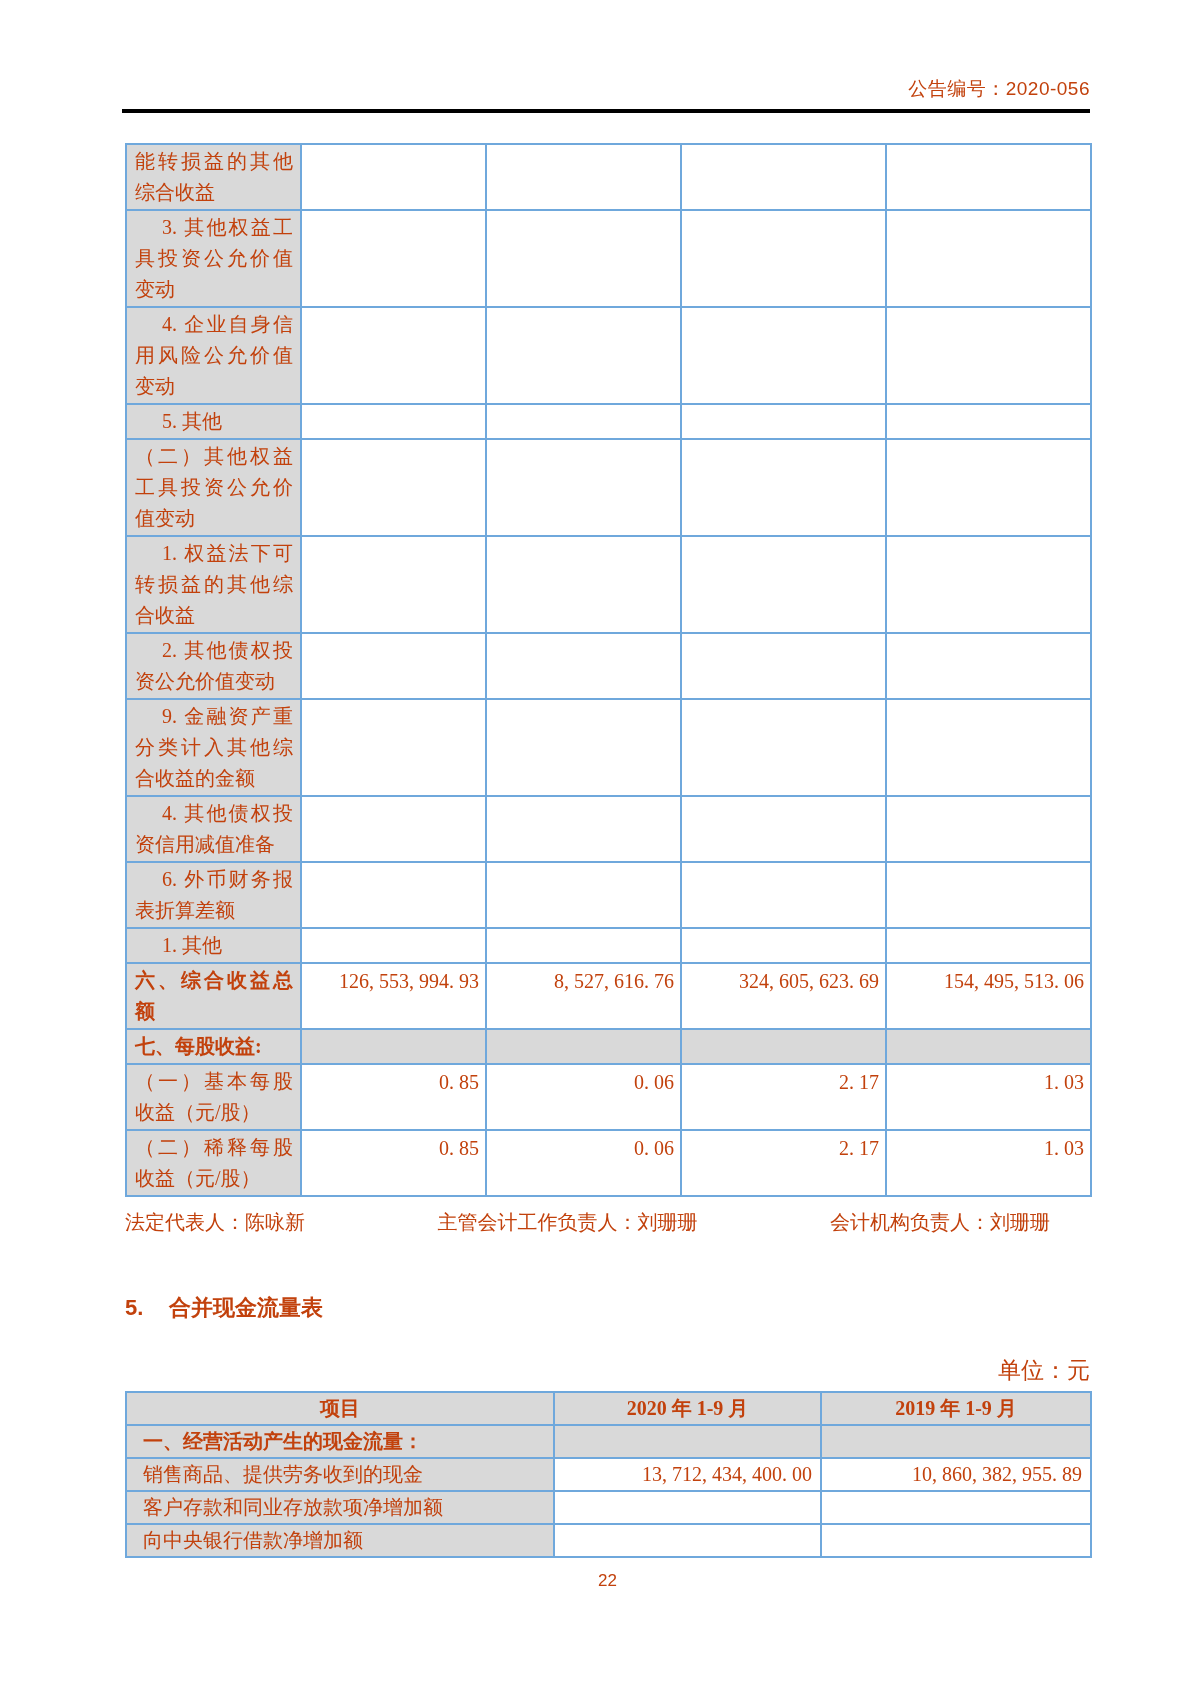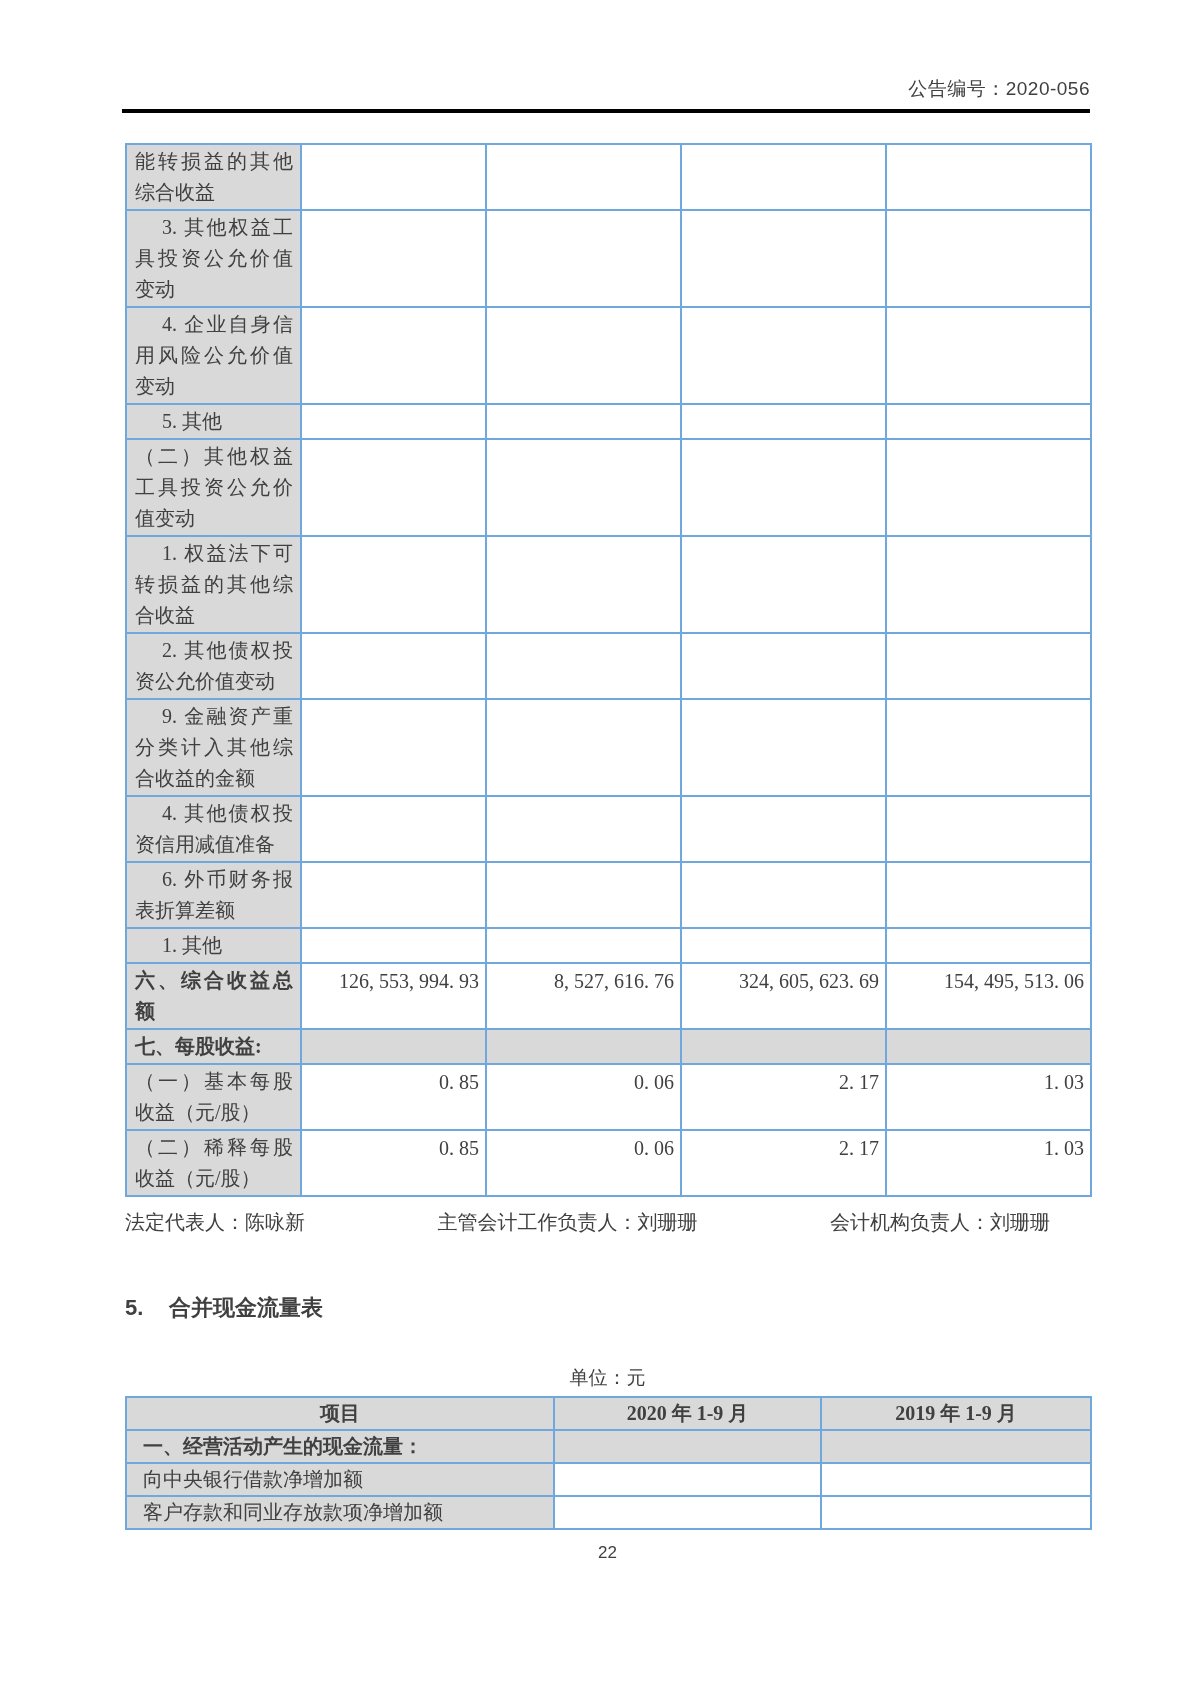--- a/index.html
+++ b/index.html
@@ -1,21 +1,21 @@
 <!DOCTYPE html>
 <html><head>
 <meta charset="utf-8">
 <style>
   html,body{margin:0;padding:0;background:#ffffff;}
   .page{
     position:relative;
     width:1200px;height:1696px;
     background:#ffffff;
     font-family:"Liberation Serif","DejaVu Serif",serif;
-    color:#404040;
+    color:#c2410c;
     overflow:hidden;
   }
   .content{padding:76px 110px 0 125px;}
 
   
   .ann-row{text-align:right;font-size:19px;letter-spacing:.5px;
     font-family:"Liberation Sans","DejaVu Sans",sans-serif;}
   .rule{height:4px;background:#000;margin-top:7px;margin-left:-3px;}
 
   
@@ -49,21 +49,21 @@
   
   .sig{display:flex;justify-content:space-between;
     width:925px;margin-top:12px;font-size:20px;}
 
   
   .h5{margin-top:57px;font-size:22px;font-weight:bold;
     font-family:"Liberation Sans","DejaVu Sans",sans-serif;}
   .h5 .no{display:inline-block;width:44px;}
 
   
-  .unit{text-align:center;font-size:19px;margin-top:42px;}
+  .unit{text-align:right;font-size:23px;margin-top:32px;}
 
   
   .t2{margin-top:5px;}
   .t2 th{
     background:#D9D9D9;font-size:20px;font-weight:bold;
     height:29px;text-align:center;vertical-align:middle;padding:1px 4px;
   }
   .t2 .lab2{
     background:#D9D9D9;font-size:20px;
     height:29px;vertical-align:middle;text-align:left;
@@ -227,26 +227,31 @@
           <th>项目</th>
           <th>2020 年 1-9 月</th>
           <th>2019 年 1-9 月</th>
         </tr>
         <tr class="grayrow">
           <td class="lab2 b">一、经营活动产生的现金流量：</td>
           <td class="val2"></td>
           <td class="val2"></td>
         </tr>
         <tr>
+          <td class="lab2">销售商品、提供劳务收到的现金</td>
+          <td class="val2">13, 712, 434, 400. 00</td>
+          <td class="val2">10, 860, 382, 955. 89</td>
+        </tr>
+        <tr>
+          <td class="lab2">客户存款和同业存放款项净增加额</td>
+          <td class="val2"></td>
+          <td class="val2"></td>
+        </tr>
+        <tr>
           <td class="lab2">向中央银行借款净增加额</td>
-          <td class="val2"></td>
-          <td class="val2"></td>
-        </tr>
-        <tr>
-          <td class="lab2">客户存款和同业存放款项净增加额</td>
           <td class="val2"></td>
           <td class="val2"></td>
         </tr>
       </tbody>
     </table>
 
     <div class="pgnum">22</div>
 
   </div>
 </div>

